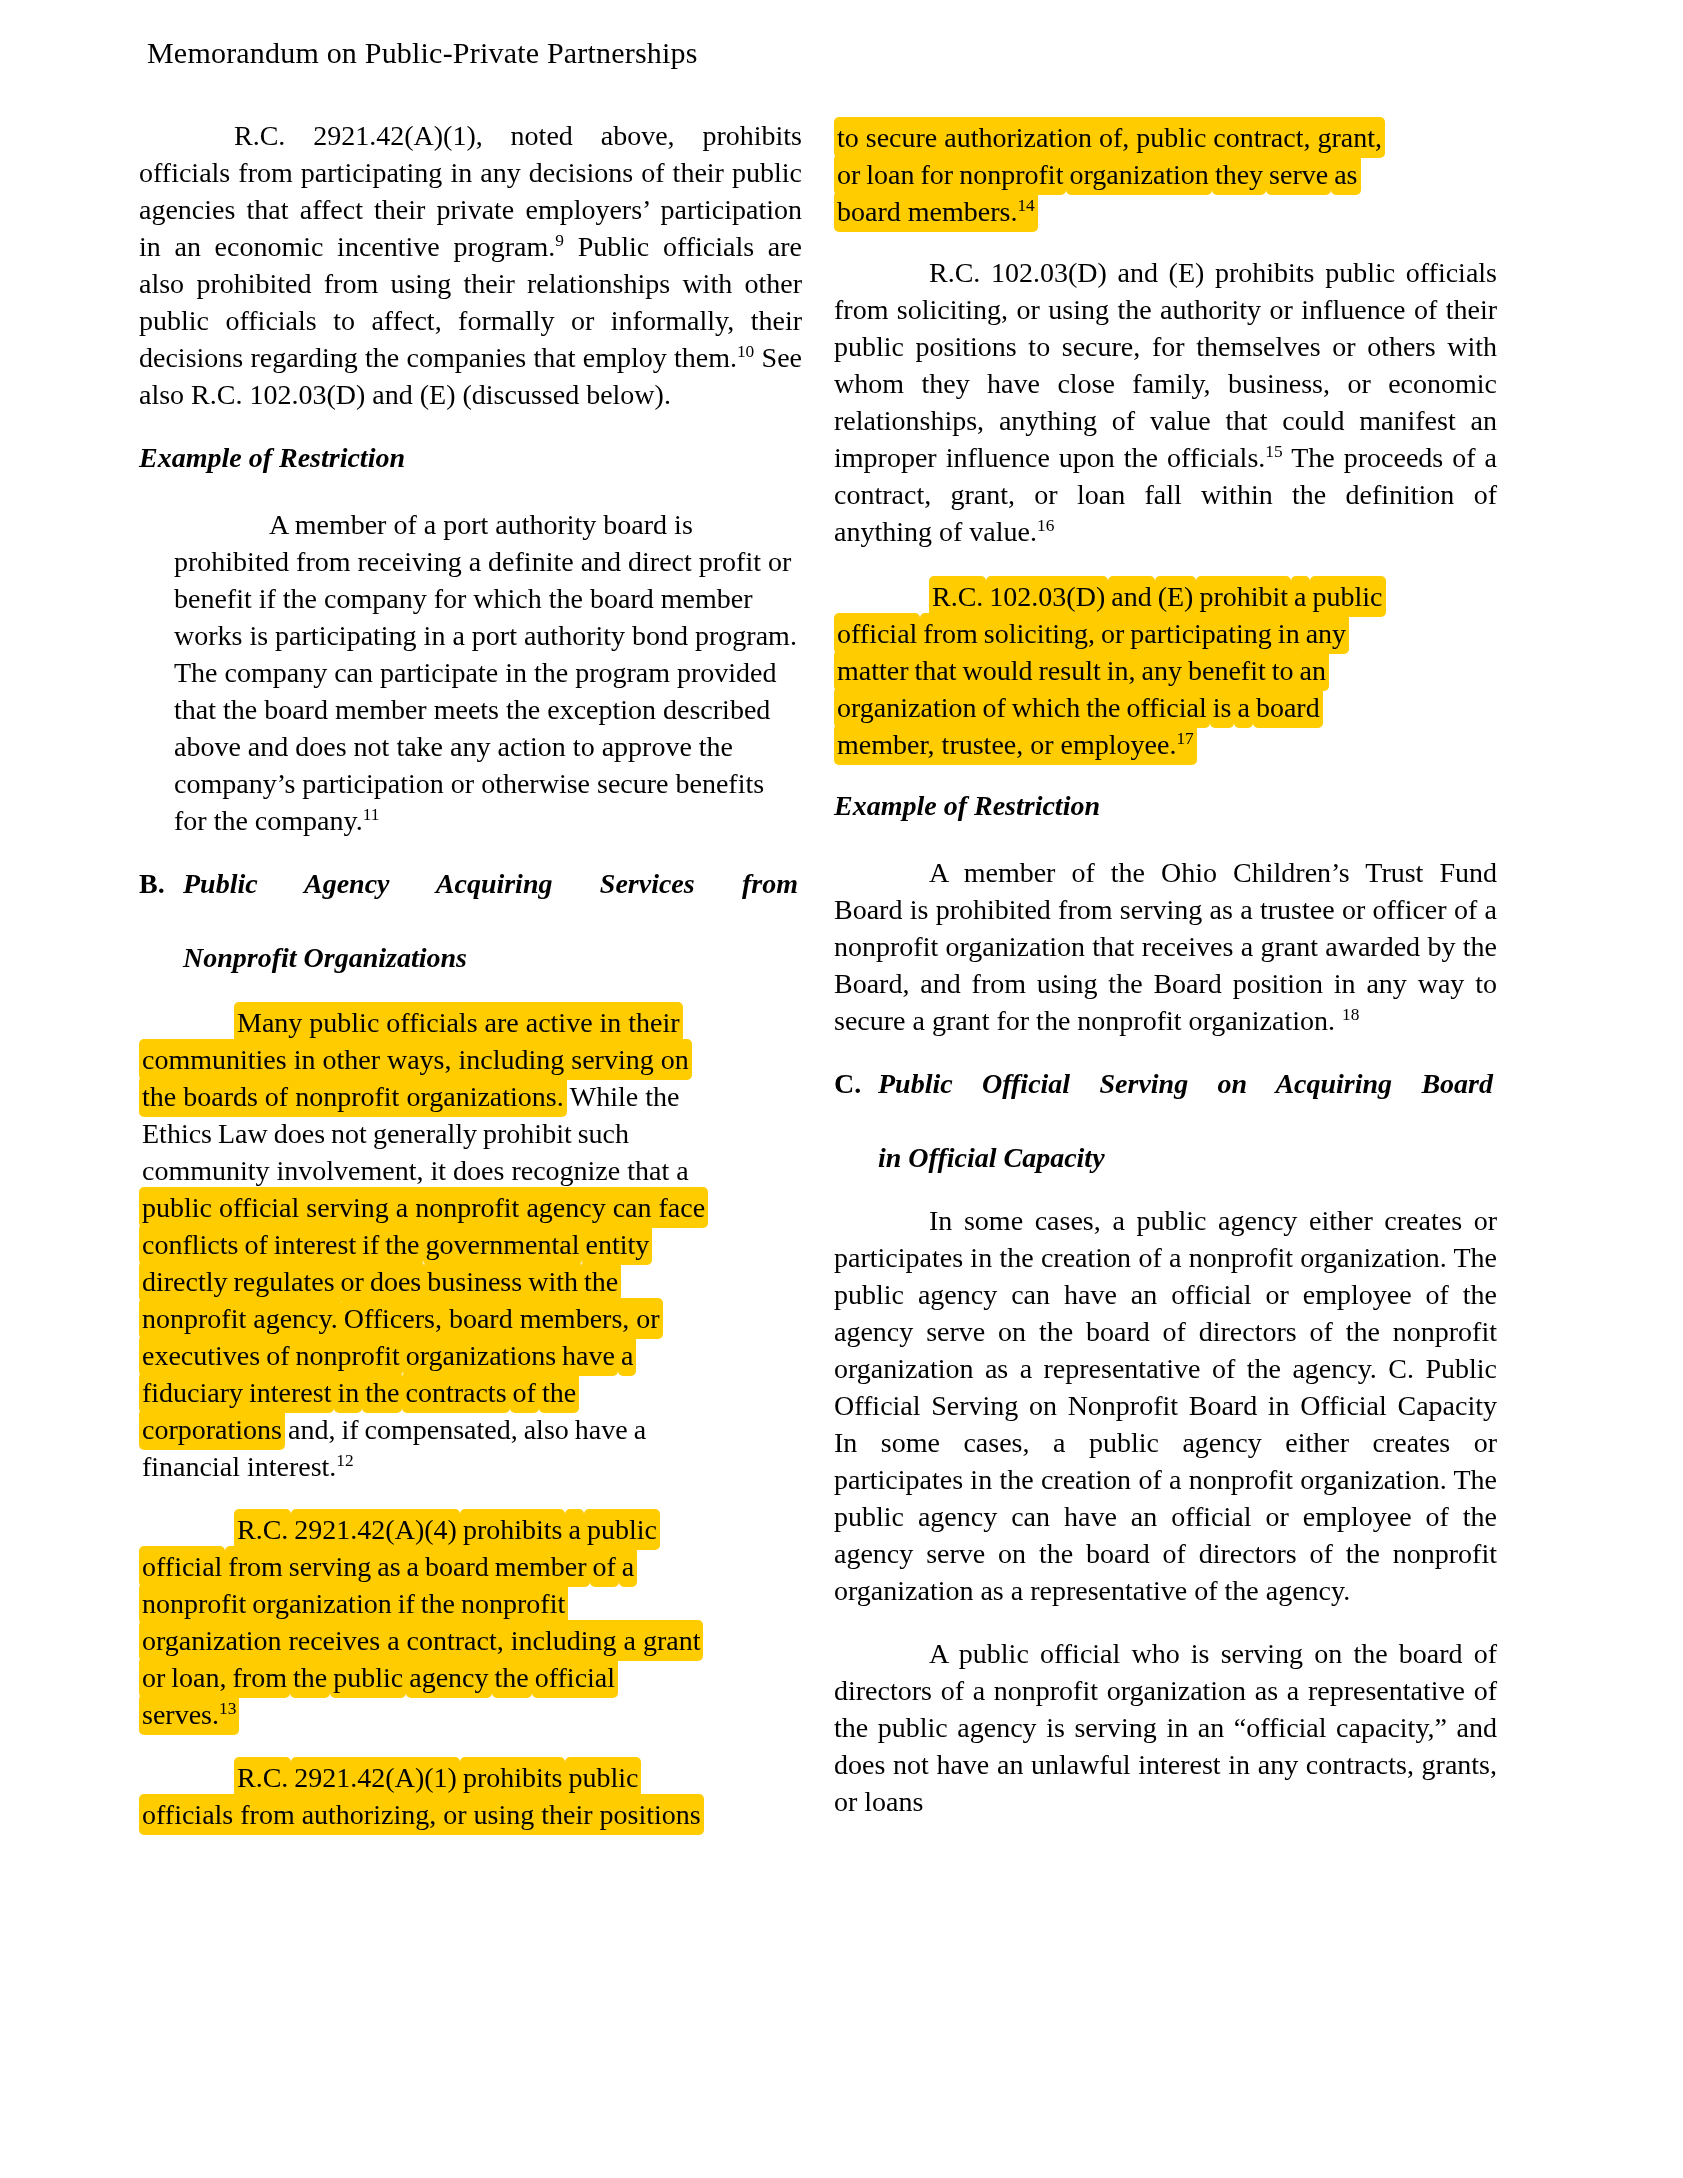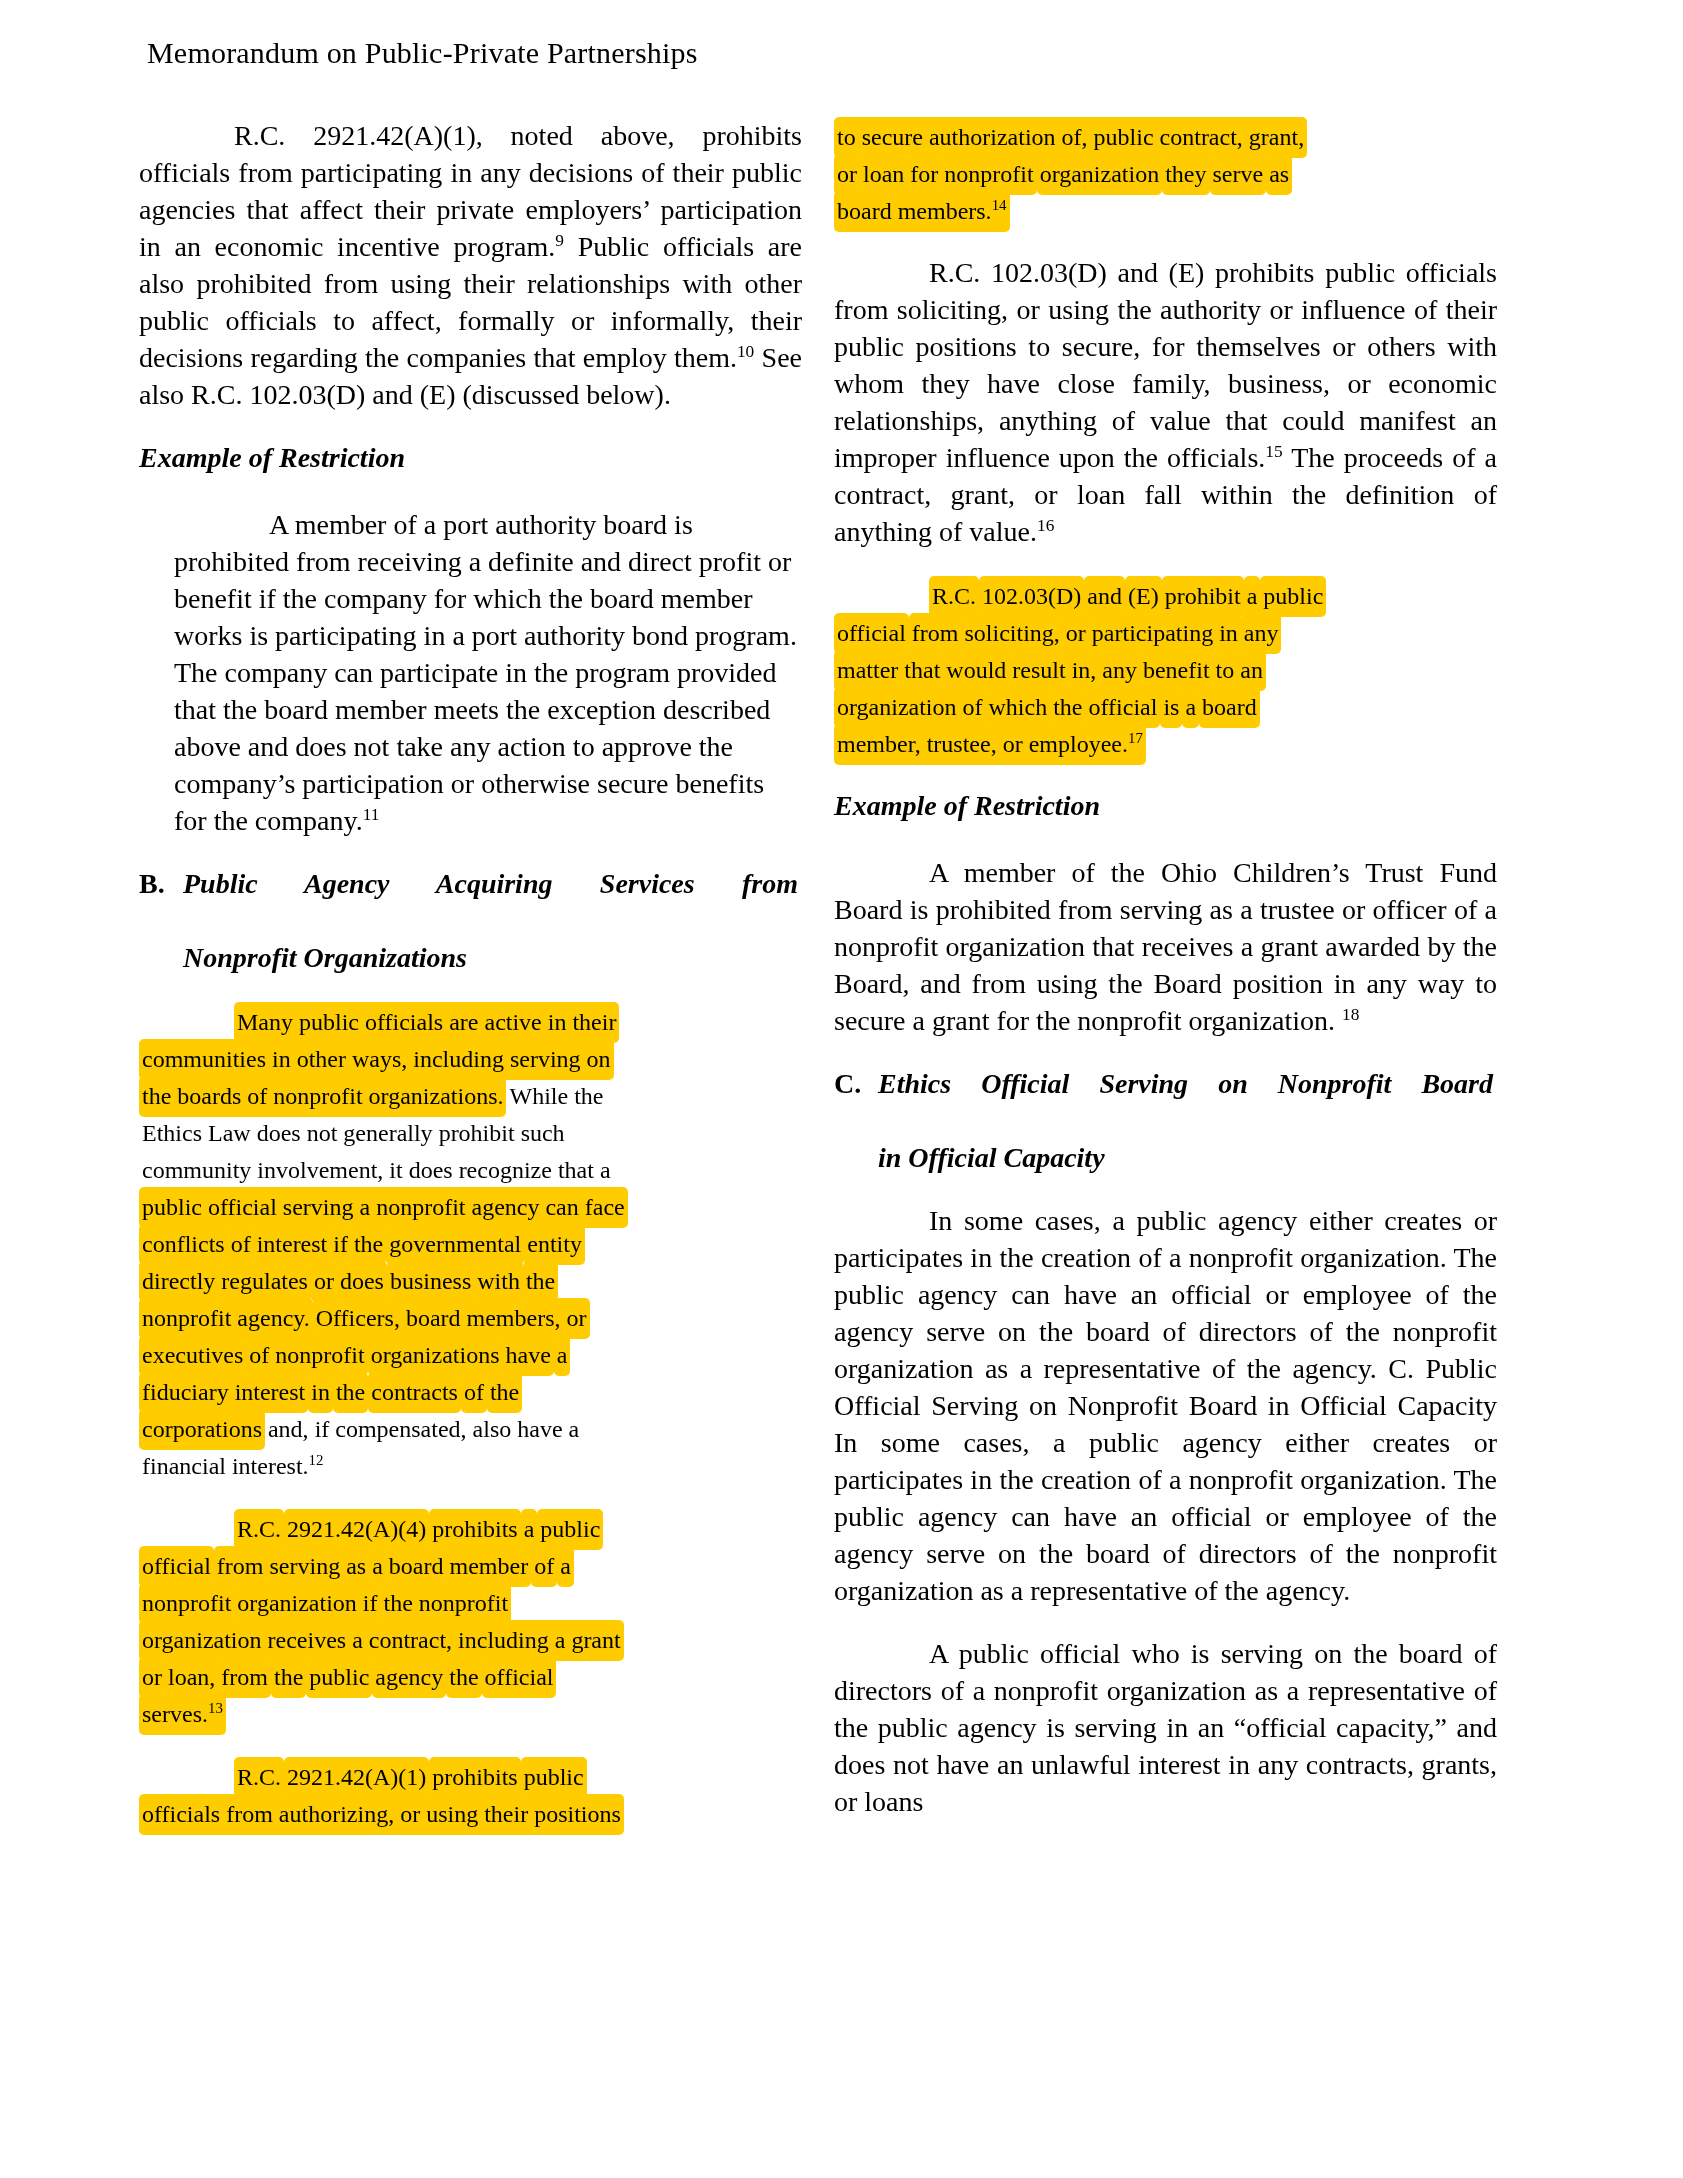--- a/index.html
+++ b/index.html
@@ -97,21 +97,21 @@
   .sec-head .sec-title .ln.last::after { display: none; }
 
   sup {
     font-size: 0.62em;
     vertical-align: super;
     line-height: 0;
   }
   
   .hl-para {
     margin: 0 0 26px 0;
-    font-size: 24px;
+    font-size: 28px;
     line-height: 37px;
   }
   .hl-line {
     display: flex;
     white-space: nowrap;
     margin-bottom: 0px;
     height: 37px;
     align-items: baseline;
   }
   .hl-line.just {
@@ -358,21 +358,21 @@
           </div>
           <div class="hl-line">
             <span class="seg">member, trustee, or employee.<sup>17</sup></span>
           </div>
         </div>
 
       <h3 class="ex-head">Example of Restriction</h3>
 
       <p class="body"><span>A member of the Ohio Children’s Trust Fund Board is prohibited from serving as a trustee or officer of a nonprofit organization that receives a grant awarded by the Board, and from using the Board position in any way to secure a grant for the nonprofit organization. </span><sup>18</sup></p>
 
-      <h3 class="sec-head"><span class="letter">C.</span><span class="sec-title"><span class="ln">Ethics Official Serving on Nonprofit Board</span><span class="ln last">in Official Capacity</span></span></h3>
+      <h3 class="sec-head"><span class="letter">C.</span><span class="sec-title"><span class="ln">Public Official Serving on Acquiring Board</span><span class="ln last">in Official Capacity</span></span></h3>
 
       <p class="body">In some cases, a public agency either creates or participates in the creation of a nonprofit organization. The public agency can have an official or employee of the agency serve on the board of directors of the nonprofit organization as a representative of the agency. C. Public Official Serving on Nonprofit Board in Official Capacity In some cases, a public agency either creates or participates in the creation of a nonprofit organization. The public agency can have an official or employee of the agency serve on the board of directors of the nonprofit organization as a representative of the agency.</p>
 
       <p class="body">A public official who is serving on the board of directors of a nonprofit organization as a representative of the public agency is serving in an “official capacity,” and does not have an unlawful interest in any contracts, grants, or loans</p>
 
     </div>
 
   </div>
 </div>
 

